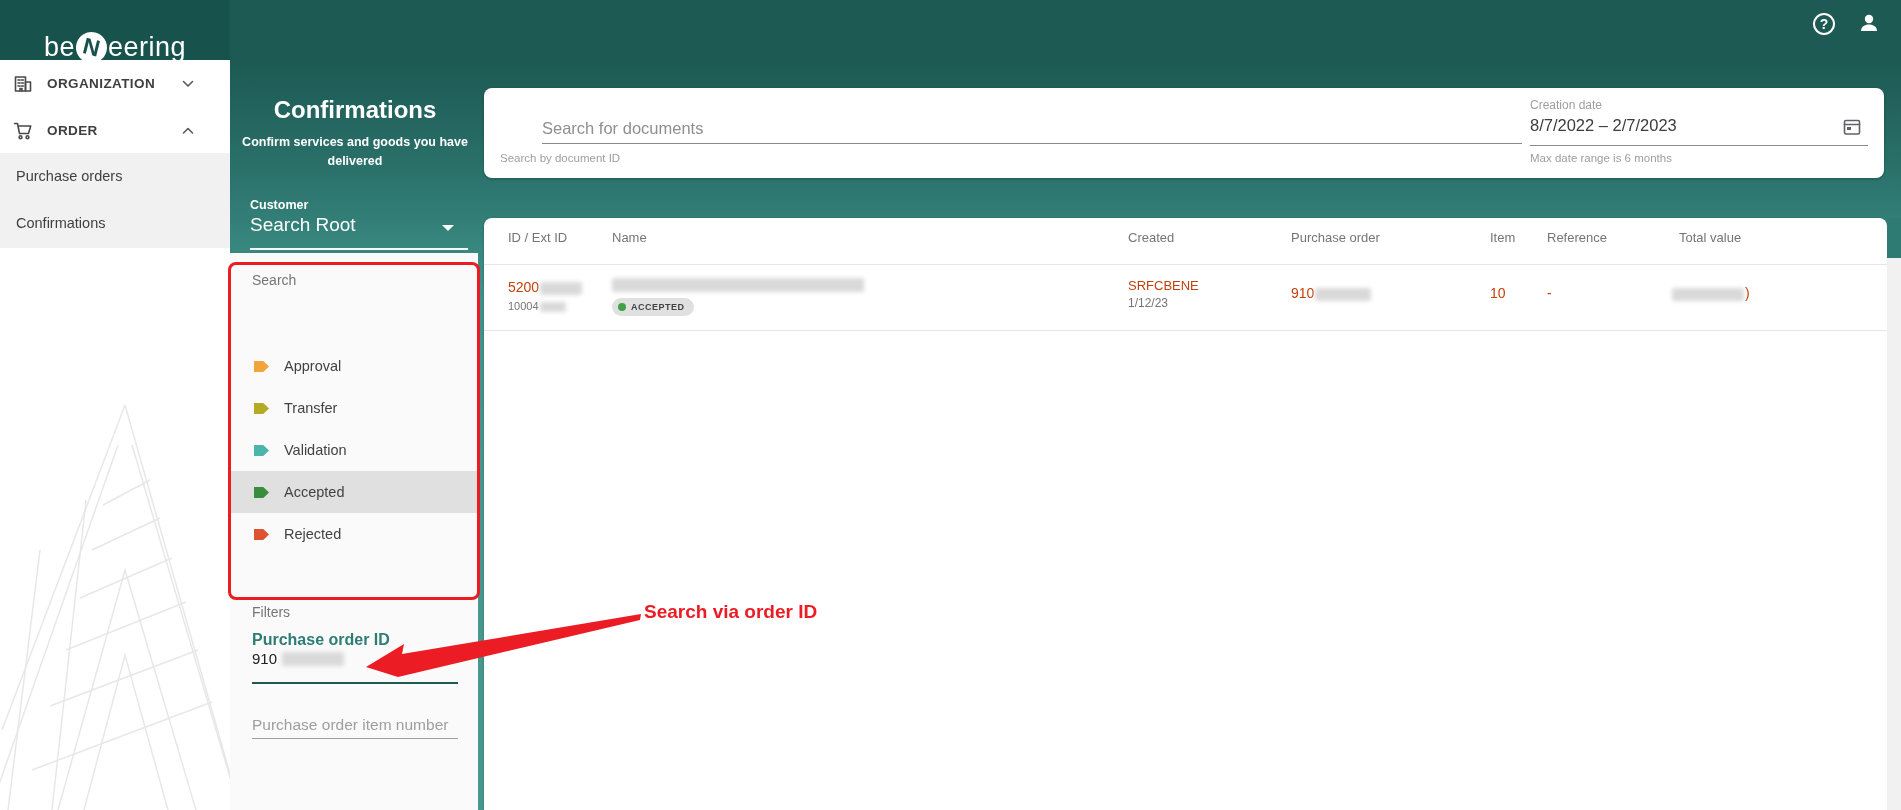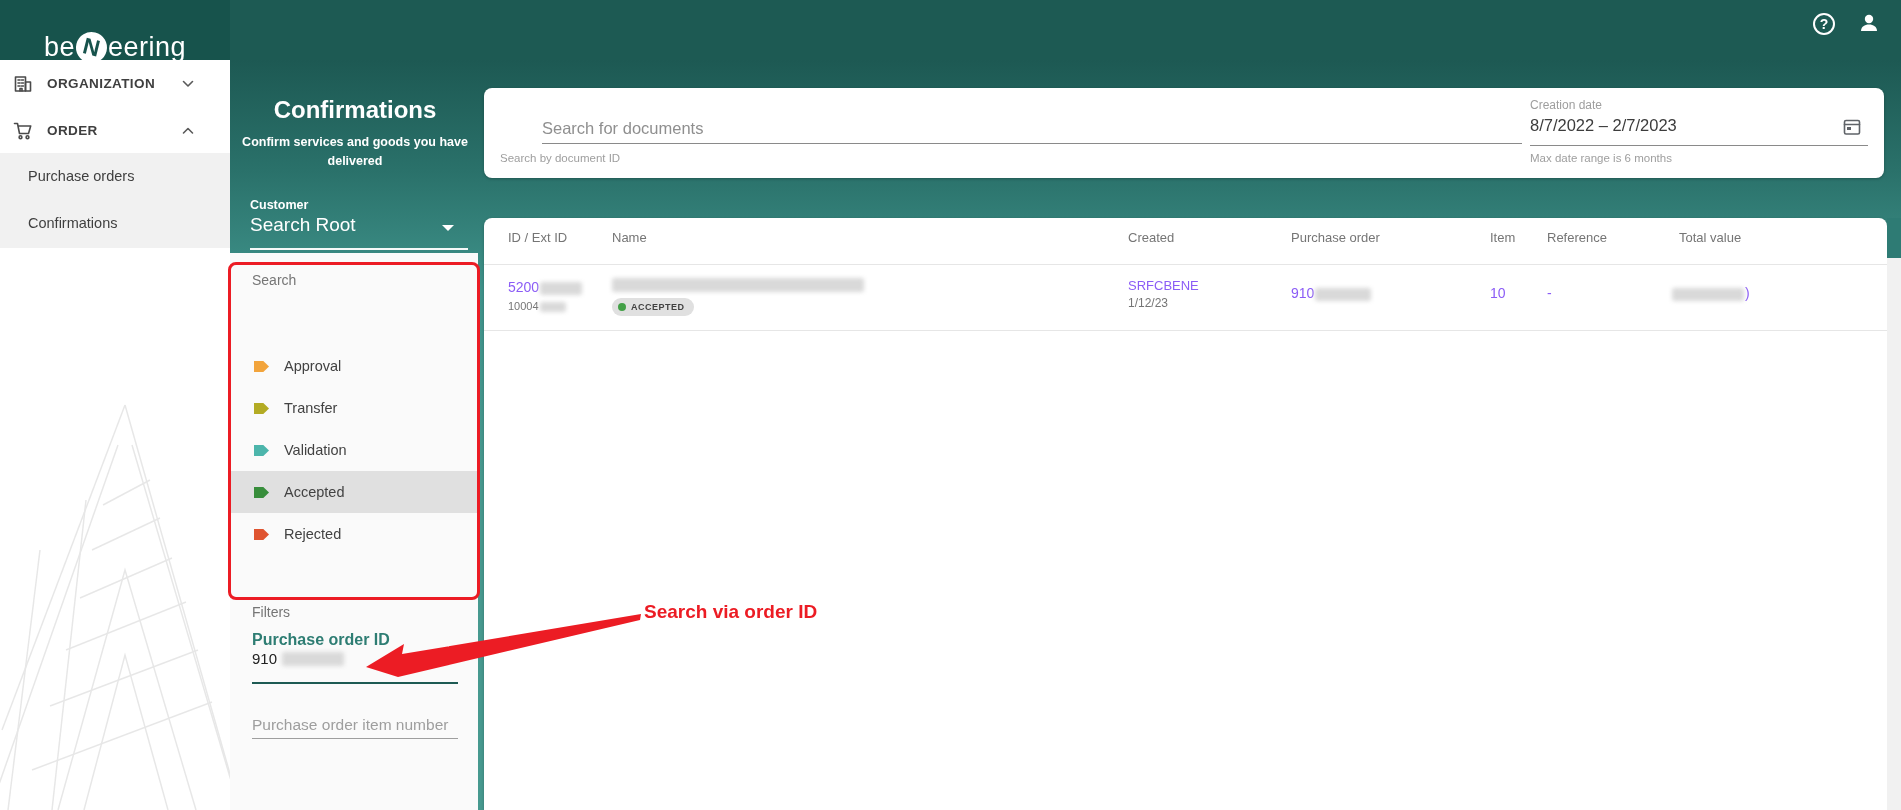--- a/index.html
+++ b/index.html
@@ -18,21 +18,21 @@
   .main-bg { position:absolute; left:230px; top:60px; width:1671px; height:750px;
     background:linear-gradient(180deg,#1d5953 0px,#2a716a 110px,#3f938b 230px,#47998f 420px,#47998f 100%); }
 
   
   .sidebar { position:absolute; left:0; top:60px; width:230px; height:750px; background:#ffffff; z-index:6; }
   .menu-row { position:absolute; left:0; width:230px; height:47px; cursor:pointer; }
   .menu-row .mi { position:absolute; left:13px; top:14px; width:20px; height:20px; color:#4a4a4a; }
   .menu-row .ml { position:absolute; left:47px; top:0; line-height:47px; font-size:13.5px; font-weight:700; letter-spacing:.4px; color:#3f3f3f; }
   .menu-row .chev { position:absolute; left:182px; top:20px; width:12px; height:8px; color:#5a5a5a; }
   .submenu { position:absolute; left:0; top:93px; width:230px; height:95px; background:#f1f1f1; }
-  .submenu-item { position:relative; height:47px; line-height:47px; padding-left:28px; font-size:14.5px; color:#3f3f3f; cursor:pointer; }
+  .submenu-item { position:relative; height:47px; line-height:47px; padding-left:16px; font-size:14.5px; color:#3f3f3f; cursor:pointer; }
   .wireframe { position:absolute; left:0; top:190px; }
 
   
   .page-title { position:absolute; left:230px; top:96px; width:250px; text-align:center; color:#ffffff; font-size:24px; font-weight:700; z-index:7; }
   .page-subtitle { position:absolute; left:242px; top:133px; width:226px; text-align:center; color:#ffffff; font-size:12.5px; font-weight:700; line-height:19px; z-index:7; }
   .customer-label { position:absolute; left:250px; top:198px; color:#ffffff; font-size:12.5px; font-weight:700; z-index:7; }
   .customer-select { position:absolute; left:250px; top:214px; width:218px; height:36px; cursor:pointer; z-index:7; }
   .customer-value { position:absolute; left:0; top:0; color:#ffffff; font-size:19px; }
   .customer-caret { position:absolute; left:192px; top:11px; width:0; height:0; border-left:6px solid transparent; border-right:6px solid transparent; border-top:6px solid #ffffff; }
   .customer-underline { position:absolute; left:0; top:34px; width:218px; height:1.5px; background:rgba(255,255,255,.95); }
@@ -66,21 +66,21 @@
   .date-underline { position:absolute; left:0; top:57px; width:338px; height:1px; background:#8a8a8a; }
   .date-hint { position:absolute; left:0; top:64px; font-size:11.5px; color:#9e9e9e; }
   .calendar-icon { position:absolute; left:313px; top:30px; width:18px; height:18px; color:#5f6368; cursor:pointer; }
 
   
   .table-card { position:absolute; left:484px; top:218px; width:1403px; height:592px; background:#ffffff; border-radius:8px 8px 0 0; box-shadow:0 1px 3px rgba(0,0,0,.25); z-index:8; }
   .th { position:absolute; top:12px; font-size:13px; color:#757575; }
   .thead-divider { position:absolute; left:0; top:46px; width:1403px; height:1px; background:#e6e6e6; }
   .trow { position:absolute; left:0; top:47px; width:1403px; height:65px; cursor:pointer; }
   .row-divider { position:absolute; left:0; top:65px; width:1403px; height:1px; background:#e6e6e6; }
-  .cell-text { position:absolute; font-size:14px; color:#8b5cf6; }
+  .cell-text { position:absolute; font-size:14px; color:#c2410c; }
   .cell-sub { position:absolute; font-size:11px; color:#757575; }
   .badge { position:absolute; left:128px; top:33px; height:18px; display:inline-flex; align-items:center; gap:5px; padding:0 9px 0 6px; background:#e0e0e0; border-radius:9px; }
   .badge-dot { width:8px; height:8px; border-radius:50%; }
   .badge-text { font-size:9px; font-weight:700; letter-spacing:.5px; color:#424242; }
 
   
   .scroll-track { position:absolute; left:1887px; top:218px; width:14px; height:592px; background:#f1f1f1; z-index:9; }
   .scroll-thumb { position:absolute; left:0; top:0; width:14px; height:40px; background:#2e7b74; cursor:grab; }
 
   

